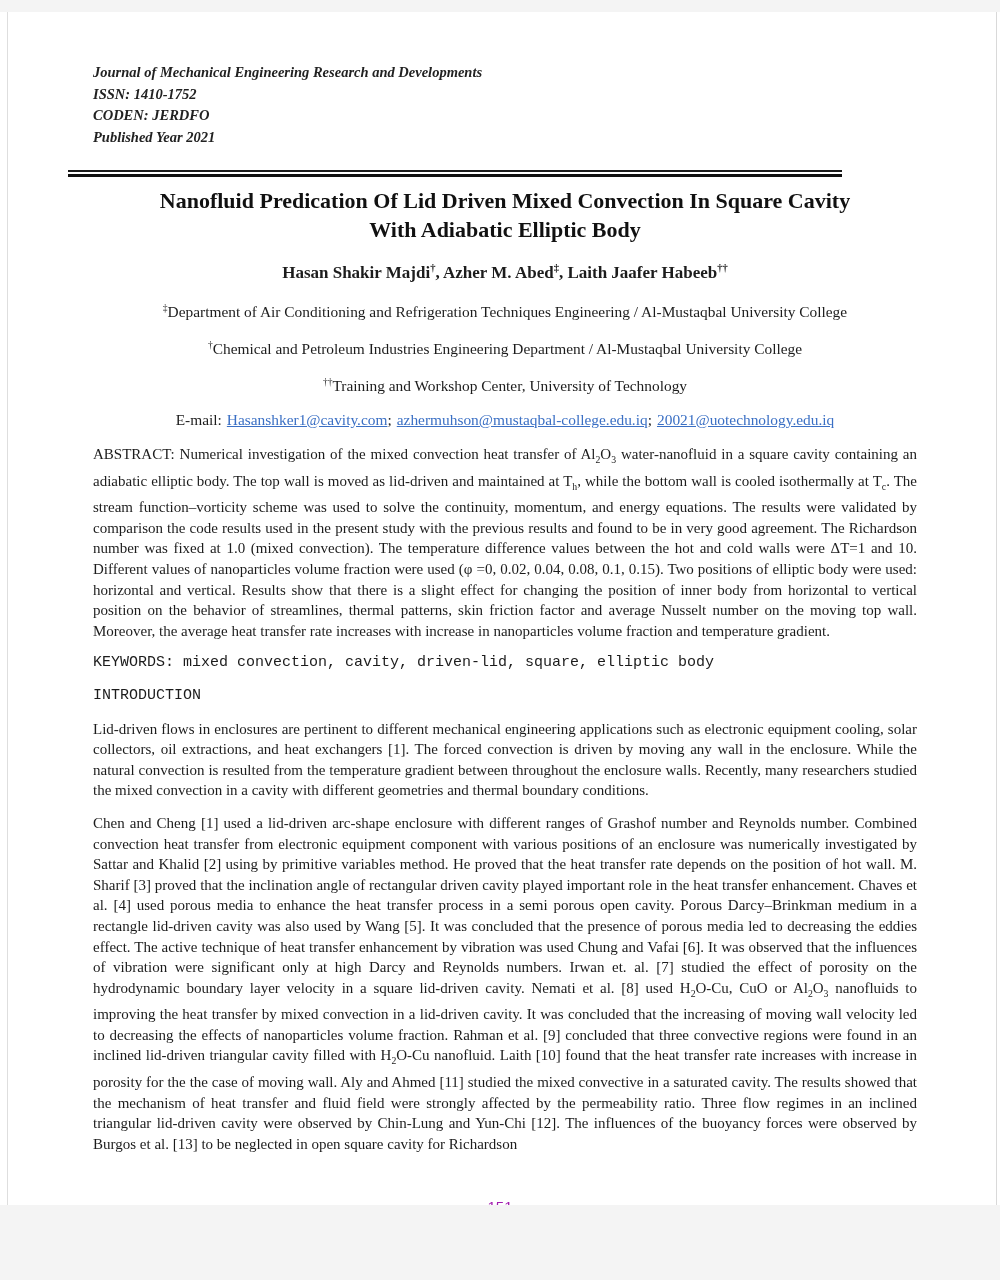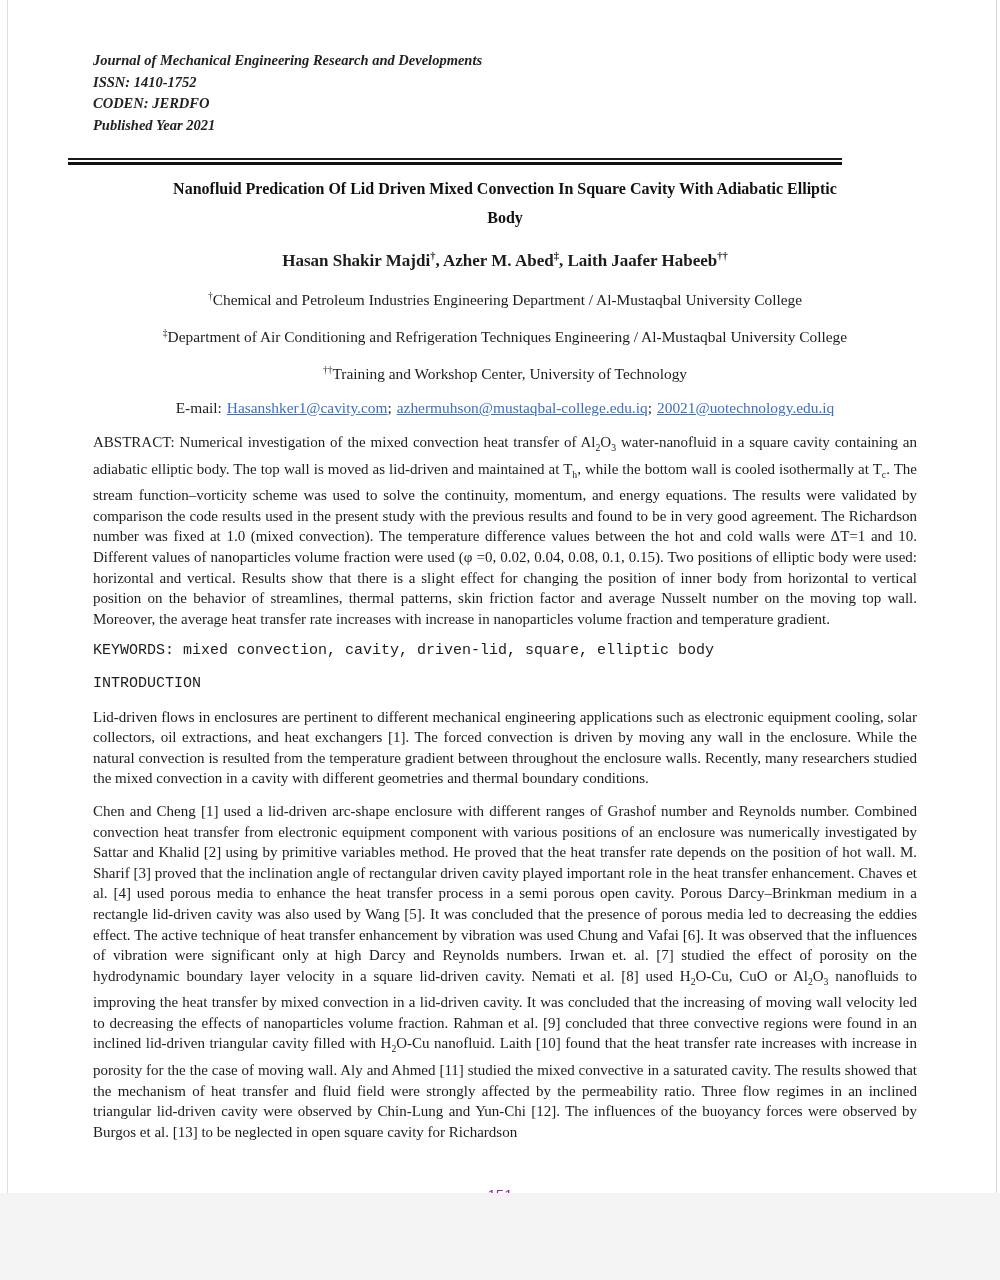--- a/index.html
+++ b/index.html
@@ -1,20 +1,20 @@
 <!DOCTYPE html>
 <html style="--link-color: #3a6fc4;"><head>
 <meta charset="utf-8">
 <style>
   html, body { margin:0; padding:0; background:#f4f4f4; }
   .page {
     position: relative;
     width: 1000px;
     height: 1193px;
-    margin: 0 auto;
+    margin: 12px auto;
     background: #ffffff;
     font-family: "Liberation Serif", "DejaVu Serif", serif;
     color: #1c1c1c;
     overflow: hidden;
   }
   .scan-edge-left  { position:absolute; left:7px;  top:0; bottom:0; width:1px; background:#dedede; }
   .scan-edge-right { position:absolute; right:3px; top:0; bottom:0; width:1px; background:#d9d9d9; }
 
   .content { position:absolute; left:93px; width:824px; top:0; }
 
@@ -35,21 +35,21 @@
     height: 2px;
     border-top: 2px solid #1a1a1a;
     border-bottom: 3px solid #101010;
   }
 
   .article-title {
     margin: 38px auto 0 auto;
     width: 700px;
     text-align: center;
     font-weight: bold;
-    font-size: 16px;
+    font-size: 22px;
     line-height: 29px;
     color: #111;
   }
 
   .authors {
     margin-top: 12px;
     text-align: center;
     font-weight: bold;
     font-size: 17px;
     line-height: 24px;
@@ -124,22 +124,22 @@
       <div>Journal of Mechanical Engineering Research and Developments</div>
       <div>ISSN: 1410-1752</div>
       <div>CODEN: JERDFO</div>
       <div>Published Year 2021</div>
     </div>
 
     <div class="article-title">Nanofluid Predication Of Lid Driven Mixed Convection In Square Cavity With Adiabatic Elliptic Body</div>
 
     <div class="authors">Hasan Shakir Majdi<sup>†</sup>, Azher M. Abed<sup>‡</sup>, Laith Jaafer Habeeb<sup>††</sup></div>
 
+    <div class="affiliation"><sup>‡</sup>Department of Air Conditioning and Refrigeration Techniques Engineering / Al-Mustaqbal University College</div>
     <div class="affiliation"><sup>†</sup>Chemical and Petroleum Industries Engineering Department / Al-Mustaqbal University College</div>
-    <div class="affiliation"><sup>‡</sup>Department of Air Conditioning and Refrigeration Techniques Engineering / Al-Mustaqbal University College</div>
     <div class="affiliation"><sup>††</sup>Training and Workshop Center, University of Technology</div>
 
     <div class="email-line">
       <span class="email-label">E-mail:</span><a>Hasanshker1@cavity.com</a><span class="email-sep">;</span><a>azhermuhson@mustaqbal-college.edu.iq</a><span class="email-sep">;</span><a>20021@uotechnology.edu.iq</a>
     </div>
 
     <div class="body-text">ABSTRACT: Numerical investigation of the mixed convection heat transfer of Al<sub>2</sub>O<sub>3</sub> water-nanofluid in a square cavity containing an adiabatic elliptic body. The top wall is moved as lid-driven and maintained at T<sub>h</sub>, while the bottom wall is cooled isothermally at T<sub>c</sub>. The stream function–vorticity scheme was used to solve the continuity, momentum, and energy equations. The results were validated by comparison the code results used in the present study with the previous results and found to be in very good agreement. The Richardson number was fixed at 1.0 (mixed convection). The temperature difference values between the hot and cold walls were ΔT=1 and 10.  Different values of nanoparticles volume fraction were used (φ =0, 0.02, 0.04, 0.08, 0.1, 0.15). Two positions of elliptic body were used: horizontal and vertical. Results show that there is a slight effect for changing the position of inner body from horizontal to vertical position on the behavior of streamlines, thermal patterns, skin friction factor and average Nusselt number on the moving top wall. Moreover, the average heat transfer rate increases with increase in nanoparticles volume fraction and temperature gradient.</div>
 
     <div class="keywords-line">KEYWORDS: mixed convection, cavity, driven-lid, square, elliptic body</div>
 

